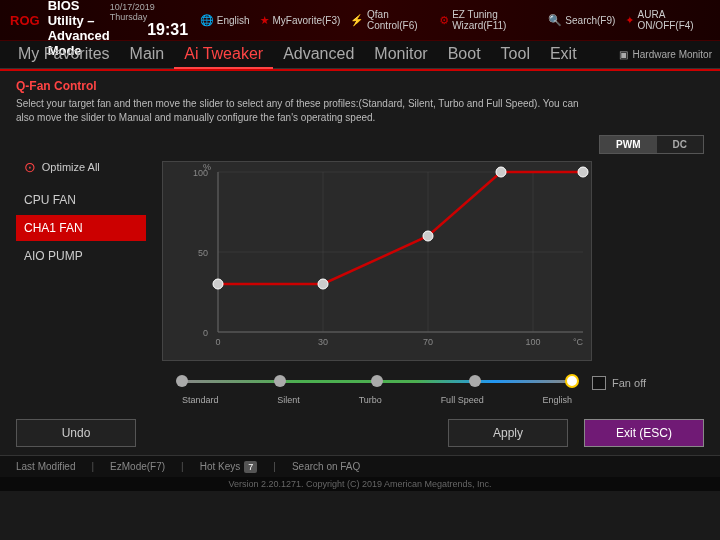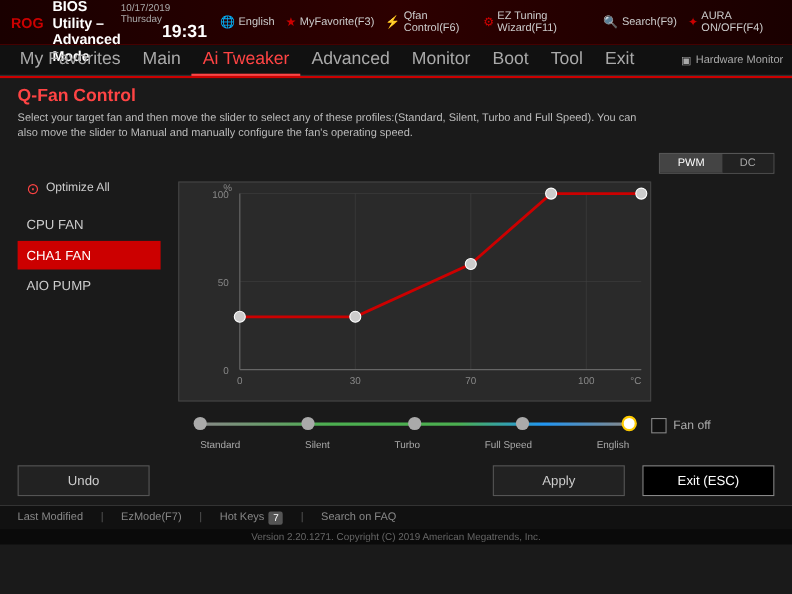--- a/index.html
+++ b/index.html
@@ -108,21 +108,21 @@
 
     
     .main-content {
       display: flex;
       flex-direction: column;
       padding: 8px 16px 6px 16px;
       flex: 1;
     }
     .section-title {
       color: #ff4444;
-      font-size: 16px;
+      font-size: 12px;
       font-weight: bold;
       margin-bottom: 4px;
     }
     .section-desc {
       color: #bbb;
       font-size: 10px;
       line-height: 1.4;
       margin-bottom: 10px;
       max-width: 580px;
     }
@@ -178,20 +178,21 @@
       right: 0;
       border: 1px solid #555;
     }
     .toggle-btn {
       padding: 3px 16px;
       font-size: 10px;
       background: #222;
       color: #aaa;
       cursor: pointer;
       border: none;
+      font-weight: bold;
     }
     .toggle-btn.active {
       background: #444;
       color: #fff;
     }
 
     .chart-wrap {
       margin-top: 26px;
       position: relative;
     }
@@ -271,21 +272,21 @@
       color: #ccc;
       width: 120px;
       text-align: center;
     }
     .btn-apply {
       background: #222;
       color: #ccc;
       margin-left: auto;
     }
     .btn-exit {
-      background: #000000;
+      background: #701a75;
       color: #fff;
       border-color: #888;
       margin-left: 8px;
     }
 
     
     .footer {
       background: #111;
       border-top: 1px solid #333;
       display: flex;

